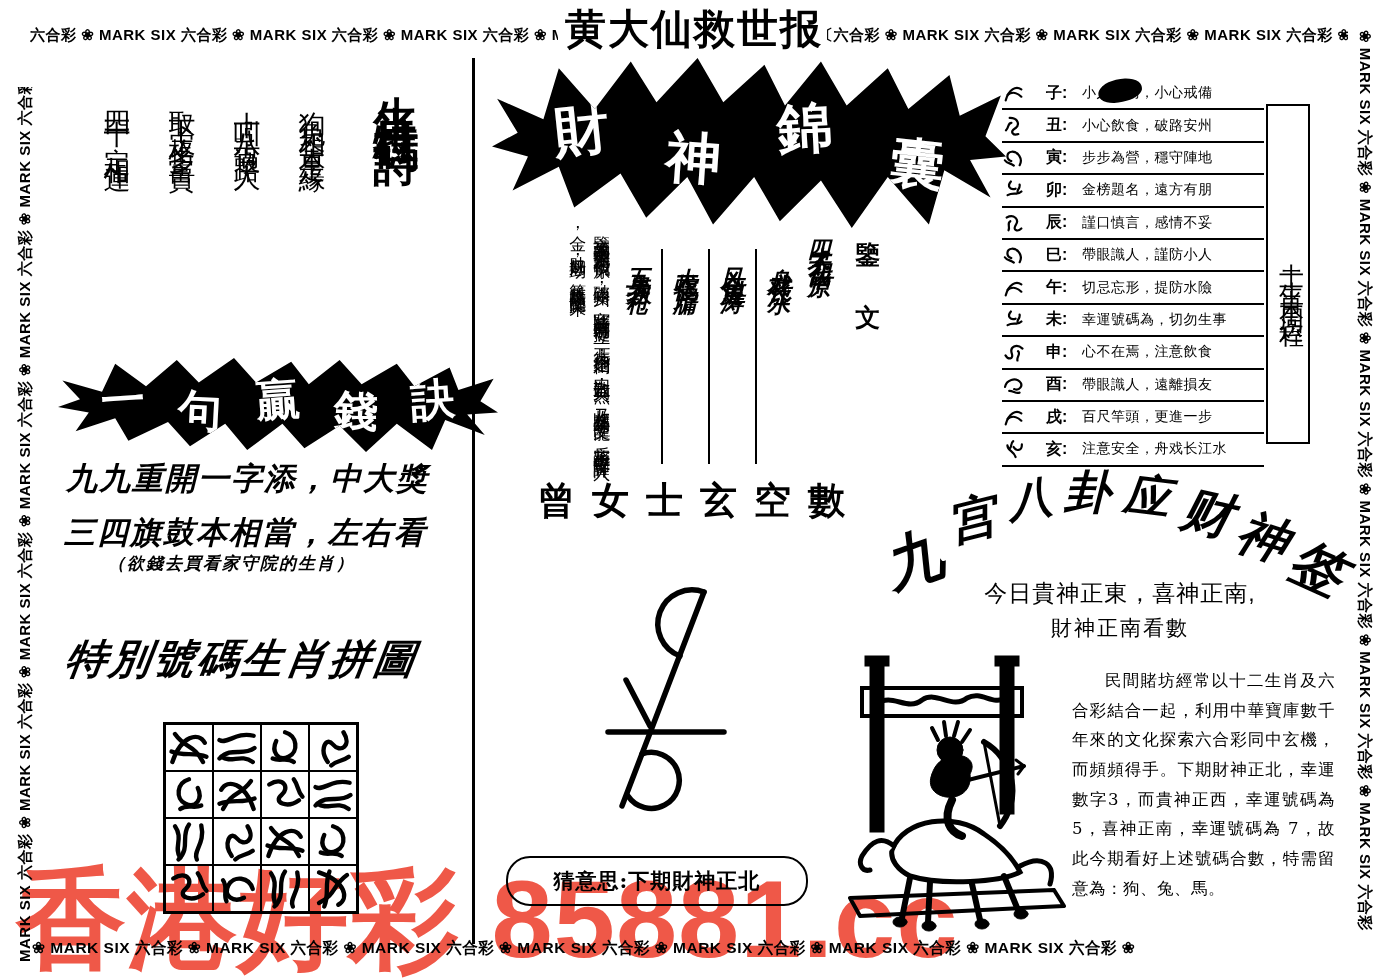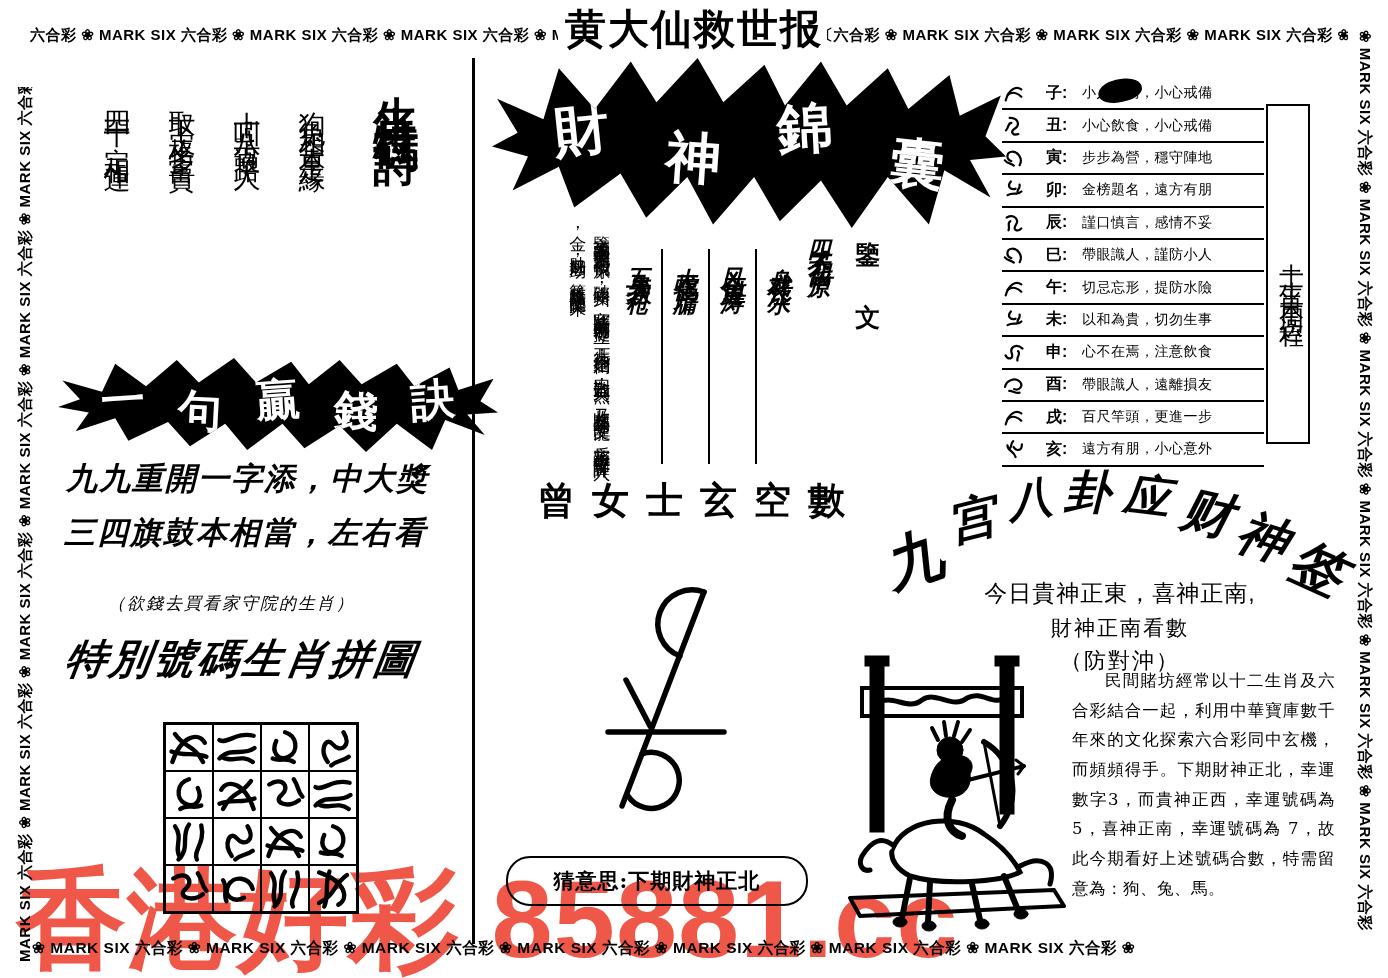--- a/index.html
+++ b/index.html
@@ -27,21 +27,21 @@
   .starburst{position:absolute;background:#000;display:flex;align-items:center;justify-content:space-around;
      clip-path:polygon(0 52%,5% 44%,1% 24%,10% 36%,13% 6%,20% 30%,27% 2%,32% 26%,40% 0,45% 26%,53% 4%,57% 28%,64% 2%,69% 28%,77% 6%,81% 30%,89% 10%,91% 34%,99% 22%,96% 46%,100% 58%,93% 60%,97% 82%,88% 66%,85% 98%,77% 70%,70% 100%,64% 72%,56% 96%,51% 70%,43% 98%,38% 70%,30% 94%,25% 68%,16% 88%,13% 64%,4% 78%,7% 58%);}
   .starburst span{color:#fff;font-weight:bold;font-family:"DejaVu Serif",serif;}
   #banner-win{left:58px;top:358px;width:388px;height:94px;padding:0 26px;}
   #banner-win span{font-size:44px;}
   #banner-win span:nth-child(odd){transform:translateY(-5px) rotate(-4deg);}
   #banner-win span:nth-child(even){transform:translateY(6px) rotate(3deg);}
   .hand{position:absolute;font-family:"DejaVu Serif",serif;font-style:italic;font-weight:bold;white-space:nowrap;}
   #tip1{left:66px;top:458px;font-size:31px;letter-spacing:2px;}
   #tip2{left:64px;top:512px;font-size:31px;letter-spacing:2px;}
-  #tipnote{left:108px;top:592px;font-size:17px;font-weight:normal;letter-spacing:2px;}
+  #tipnote{left:108px;top:552px;font-size:17px;font-weight:bold;letter-spacing:2px;}
   #puzzle-title{left:66px;top:632px;font-size:41px;letter-spacing:3px;transform:skewX(-8deg);}
   #puzzle{position:absolute;left:163px;top:722px;width:192px;height:188px;border:2.5px solid #000;
           display:grid;grid-template-columns:repeat(4,1fr);grid-template-rows:repeat(4,1fr);}
   #puzzle .cell{border:1px solid #000;display:flex;align-items:center;justify-content:center;overflow:hidden;}
   #puzzle .cell svg{width:44px;height:42px;stroke:#000;stroke-width:5;fill:none;stroke-linecap:round;}
   #puzzle .cell:nth-child(2n) svg{transform:rotate(90deg);}
   #puzzle .cell:nth-child(3n) svg{transform:scaleX(-1);}
   
   #banner-god{left:492px;top:58px;width:446px;height:170px;padding:0 34px;}
   #banner-god span{font-size:55px;}
@@ -302,21 +302,21 @@
       <span class="zbranch">子:</span>
       <span class="zfort">小人環伺，小心戒備</span>
     </div>
     <div class="zrow">
       <span class="zicon">
           <svg viewBox="0 0 24 24">
             <use href="#an2"></use>
           </svg>
         </span>
       <span class="zbranch">丑:</span>
-      <span class="zfort">小心飲食，小心戒備</span>
+      <span class="zfort">小心飲食，破路安州</span>
     </div>
     <div class="zrow">
       <span class="zicon">
           <svg viewBox="0 0 24 24">
             <use href="#an3"></use>
           </svg>
         </span>
       <span class="zbranch">寅:</span>
       <span class="zfort">步步為營，穩守陣地</span>
     </div>
@@ -356,21 +356,21 @@
       <span class="zbranch">午:</span>
       <span class="zfort">切忌忘形，提防水險</span>
     </div>
     <div class="zrow">
       <span class="zicon">
           <svg viewBox="0 0 24 24">
             <use href="#an4"></use>
           </svg>
         </span>
       <span class="zbranch">未:</span>
-      <span class="zfort">以和為貴，切勿生事</span>
+      <span class="zfort">幸運號碼為，切勿生事</span>
     </div>
     <div class="zrow">
       <span class="zicon">
           <svg viewBox="0 0 24 24">
             <use href="#an2"></use>
           </svg>
         </span>
       <span class="zbranch">申:</span>
       <span class="zfort">心不在焉，注意飲食</span>
     </div>
@@ -392,42 +392,41 @@
       <span class="zbranch">戌:</span>
       <span class="zfort">百尺竿頭，更進一步</span>
     </div>
     <div class="zrow">
       <span class="zicon">
           <svg viewBox="0 0 24 24">
             <use href="#an4"></use>
           </svg>
         </span>
       <span class="zbranch">亥:</span>
-      <span class="zfort">遠方有朋，小心意外</span>
+      <span class="zfort">注意安全，舟戏长江水</span>
     </div>
   </div>
   <div id="inkblob"></div>
 
   <div id="zlabel" class="vtext">十二生肖本周运程</div>
 
   <div id="bagua">
     <span>九</span>
     <span>宫</span>
     <span>八</span>
     <span>卦</span>
     <span>应</span>
     <span>财</span>
     <span>神</span>
     <span>签</span>
   </div>
 
   <div id="gods">
     <div class="g1">今日貴神正東，喜神正南,</div>
     <div class="g2">財神正南看數</div>
-    <div class="g3">（防對沖）</div>
   </div>
 
   <svg id="horse" width="240" height="288" viewBox="0 0 240 288">
     <g stroke="#000" fill="none" stroke-linecap="round">
 
       <rect x="38" y="14" width="14" height="168" fill="#000"></rect>
       <rect x="168" y="14" width="14" height="150" fill="#000"></rect>
       <rect x="33" y="6" width="24" height="10" fill="#000"></rect>
       <rect x="163" y="6" width="24" height="10" fill="#000"></rect>
       <rect x="30" y="38" width="160" height="28" stroke-width="4"></rect>

